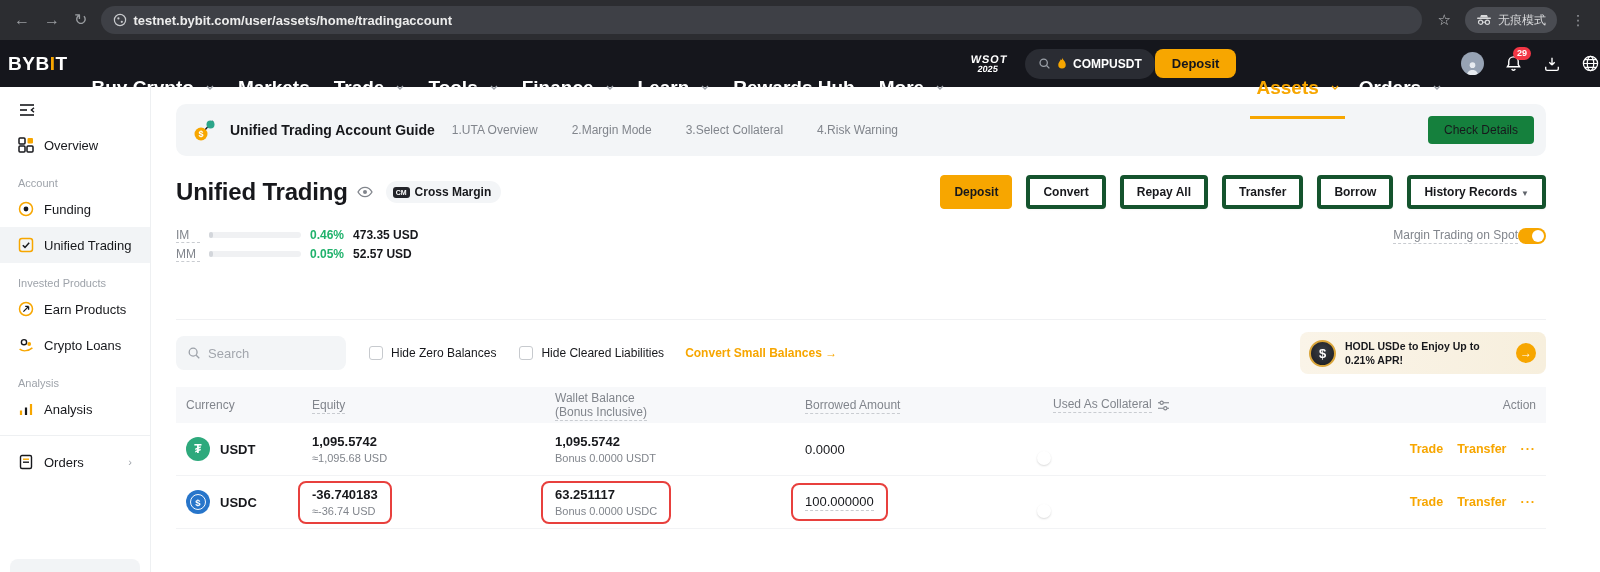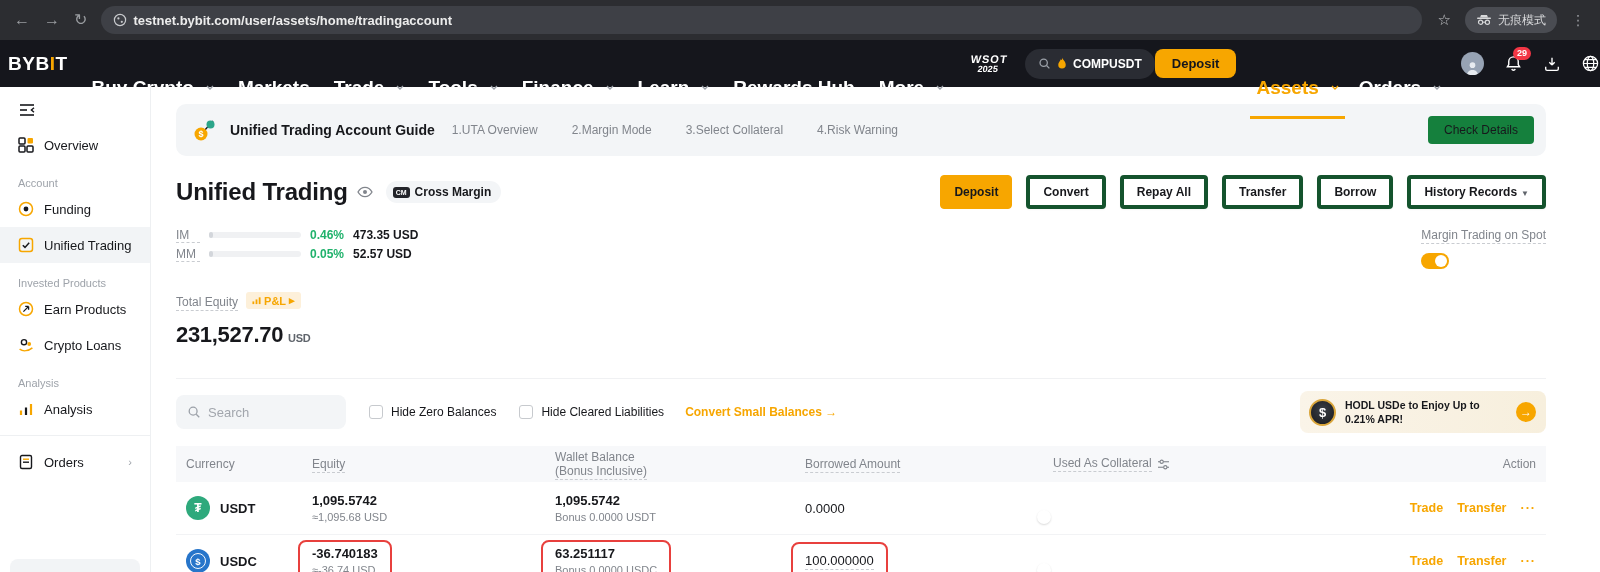--- a/index.html
+++ b/index.html
@@ -89,22 +89,22 @@
   
   .margin-area { margin-top:19px; display:flex; align-items:flex-start; }
   .imm-row { display:flex; align-items:center; gap:9px; font-size:12px; height:14px;
     margin-bottom:5px; }
   .imm-label { color:#81858c; width:24px; border-bottom:1px dashed #c9ccd1; }
   .imm-bar { width:92px; height:6px; background:#f0f1f3; border-radius:3px; position:relative; }
   .imm-fill { position:absolute; left:0; top:0; bottom:0; width:4px; background:#d3d6db;
     border-radius:3px; }
   .imm-pct { color:#20b26c; font-weight:700; }
   .imm-val { color:#17181c; font-weight:700; }
-  .margin-toggle-row { margin-left:auto; display:flex; align-items:flex-start; gap:9px;
-    font-size:12px; color:#81858c;flex-direction:column; }
+  .margin-toggle-row { margin-left:auto; display:flex; align-items:flex-end; 
+    font-size:12px; color:#81858c; }
   .dash-u { border-bottom:1px dashed #c9ccd1; padding-bottom:1px; }
   .toggle { width:28px; height:16px; border-radius:8px; background:#f7a600; position:relative;
     cursor:pointer; flex-shrink:0; }
   .toggle::after { content:""; position:absolute; top:2px; right:2px; width:12px; height:12px;
     border-radius:50%; background:#fff; }
   .toggle.pale { width:30px; height:18px; border-radius:9px; background:#fbdfb4; }
   .toggle.pale::after { width:14px; height:14px; box-shadow:0 1px 2px rgba(0,0,0,.15); }
 
   
   .stats-row { margin-top:23px; display:flex; }
@@ -430,32 +430,20 @@
           <span class="imm-val">52.57 USD</span>
         </div>
       </div>
       <div class="margin-toggle-row">
         <span class="dash-u">Margin Trading on Spot</span>
         <span class="toggle"></span>
       </div>
     </div>
 
     <div class="stats-row">
-      <div class="stat1">
-        <span class="stat-label dash-u">Total Equity</span><span class="pnl-badge">
-            <svg width="9" height="9" viewBox="0 0 10 10">
-              <line x1="1.5" y1="9" x2="1.5" y2="6" stroke="#f7a600" stroke-width="2"></line>
-              <line x1="5" y1="9" x2="5" y2="3.8" stroke="#f7a600" stroke-width="2"></line>
-              <line x1="8.5" y1="9" x2="8.5" y2="1.5" stroke="#f7a600" stroke-width="2"></line>
-            </svg>
-            <span>P&amp;L</span>
-            <span>▸</span>
-          </span>
-        <div class="stat-value"><span>231,527.70</span><span class="stat-unit">USD</span></div>
-      </div>
     </div>
 
     <div class="section-divider"></div>
 
     <div class="filter-row">
       <div class="search-box">
         <svg width="14" height="14" viewBox="0 0 16 16">
           <circle cx="7" cy="7" r="4.5" fill="none" stroke="#9ba0a8" stroke-width="1.5"></circle>
           <line x1="10.5" y1="10.5" x2="14" y2="14" stroke="#9ba0a8" stroke-width="1.5"></line>
         </svg>

